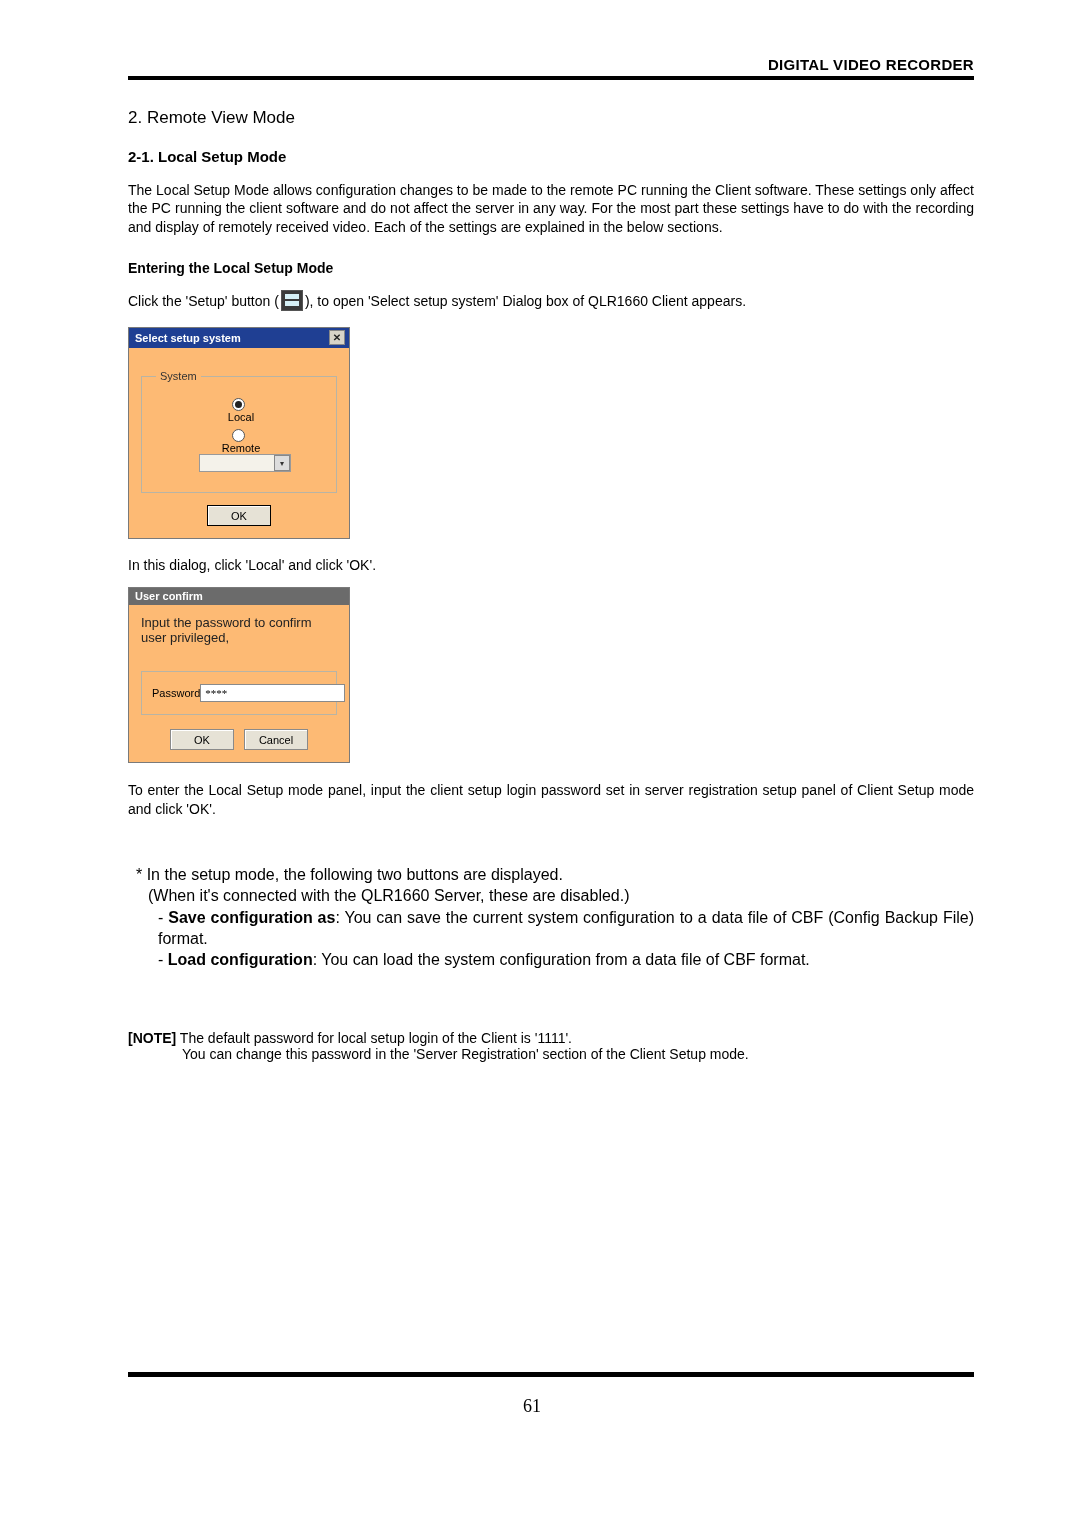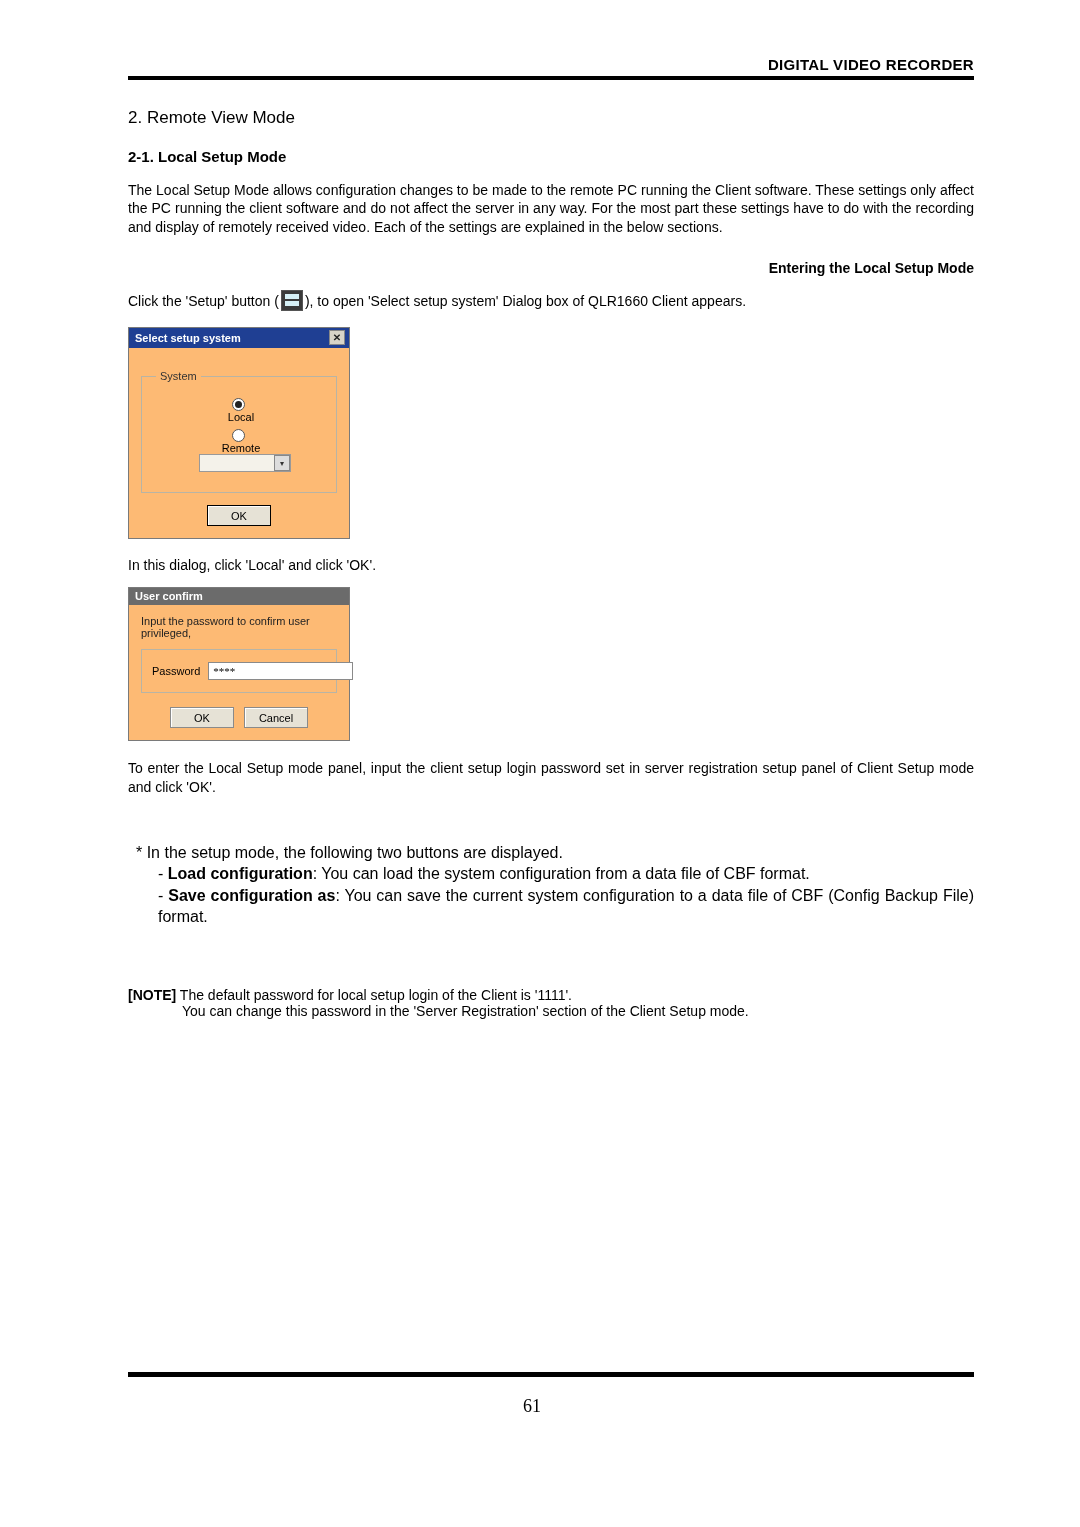--- a/index.html
+++ b/index.html
@@ -43,21 +43,21 @@
     font-size: 15px;
     font-weight: bold;
     margin: 0 0 16px 0;
   }
   p.body {
     font-size: 14px;
     line-height: 1.32;
     margin: 0 0 14px 0;
     text-align: justify;
   }
-  .bold { font-weight: bold; text-align: right; }
+  .bold { font-weight: bold; }
   .click-line {
     font-size: 14px;
     margin: 14px 0 16px 0;
     display: flex;
     align-items: center;
     flex-wrap: wrap;
   }
   .setup-icon {
     display: inline-flex;
     width: 20px; height: 19px;
@@ -133,21 +133,21 @@
     font-size:11px;color:#000;
     box-shadow: inset 1px 1px 0 #fff;
   }
   .btn.focus { border:1px dotted #000; outline:1px solid #000; outline-offset:-1px;}
   .center { text-align:center; }
   .intext { font-size:14px; margin: 18px 0 14px 0;}
 
   
   .dlg2 { width: 220px; }
   .dlg2 .dlg-title { background:#6b6b6b; }
-  .dlg2 .msg { font-size:11px; color:#222; margin-bottom:10px;}
+  .dlg2 .msg { font-size:13px; color:#222; margin-bottom:26px;}
   .pwd-box { border:1px solid #b8b4a5; padding:12px 10px; margin-bottom:14px;}
   .pwd-row { display:flex; align-items:center; font-size:11px;}
   .pwd-row input{
     flex:1; height:16px; border:1px solid #8a8a8a; background:#fff;
     font-size:11px; padding:0 4px; font-family:Tahoma;
   }
   .btn-row { display:flex; justify-content:center; gap:10px;}
 
   .bullets {
     font-size:16px; line-height:1.32; margin: 46px 0 0 8px;
@@ -218,40 +218,41 @@
   <div class="intext">In this dialog, click 'Local' and click 'OK'.</div>
 
   <div class="dlg dlg2">
     <div class="dlg-title">
       <span>User confirm</span>
     </div>
     <div class="dlg-body">
       <div class="msg">Input the password to confirm user privileged,</div>
       <div class="pwd-box">
         <div class="pwd-row">
-          <span style="margin-right:8px">Password</span>
+          <span style="margin-right:0">Password</span>
           <input type="text" value="****" style="">
         </div>
       </div>
       <div class="btn-row">
         <span class="btn">OK</span>
         <span class="btn">Cancel</span>
       </div>
     </div>
   </div>
 
   <p class="body" style="margin-top:18px">To enter the Local Setup mode panel, input the client setup login password set in server registration setup panel of Client Setup mode and click 'OK'.</p>
 
   <div class="bullets">
     <div>* In the setup mode, the following two buttons are displayed.</div>
+    <div class="ind1">(When it's connected with the QLR1660 Server, these are disabled.)</div>
+    <div class="ind2">
+      <span>- </span><span class="bold">Save configuration as</span><span>: You can save the current system configuration to a data file of CBF (Config Backup File) format.</span>
+    </div>
     <div class="ind2">
       <span>- </span><span class="bold">Load configuration</span><span>: You can load the system configuration from a data file of CBF format.</span>
-    </div>
-    <div class="ind2">
-      <span>- </span><span class="bold">Save configuration as</span><span>: You can save the current system configuration to a data file of CBF (Config Backup File) format.</span>
     </div>
   </div>
 
   <div class="note">
     <div>
       <span class="bold">[NOTE]</span><span> The default password for local setup login of the Client is '1111'.</span>
     </div>
     <div class="l2">You can change this password in the 'Server Registration' section of the Client Setup mode.</div>
   </div>
 

